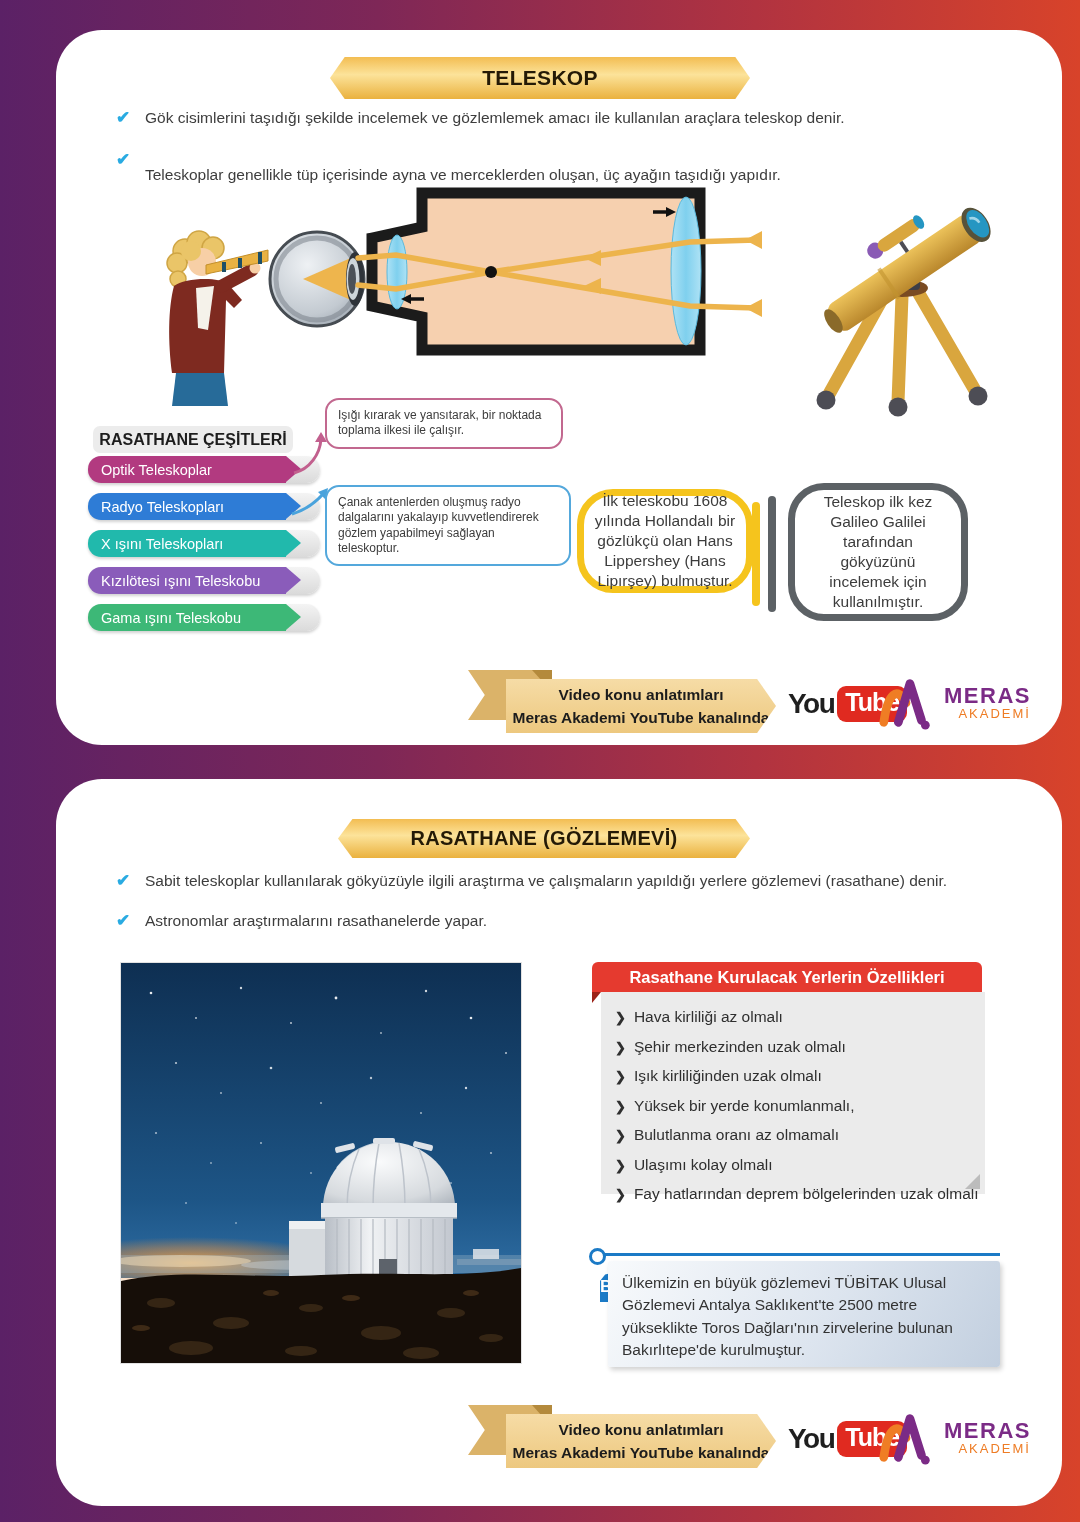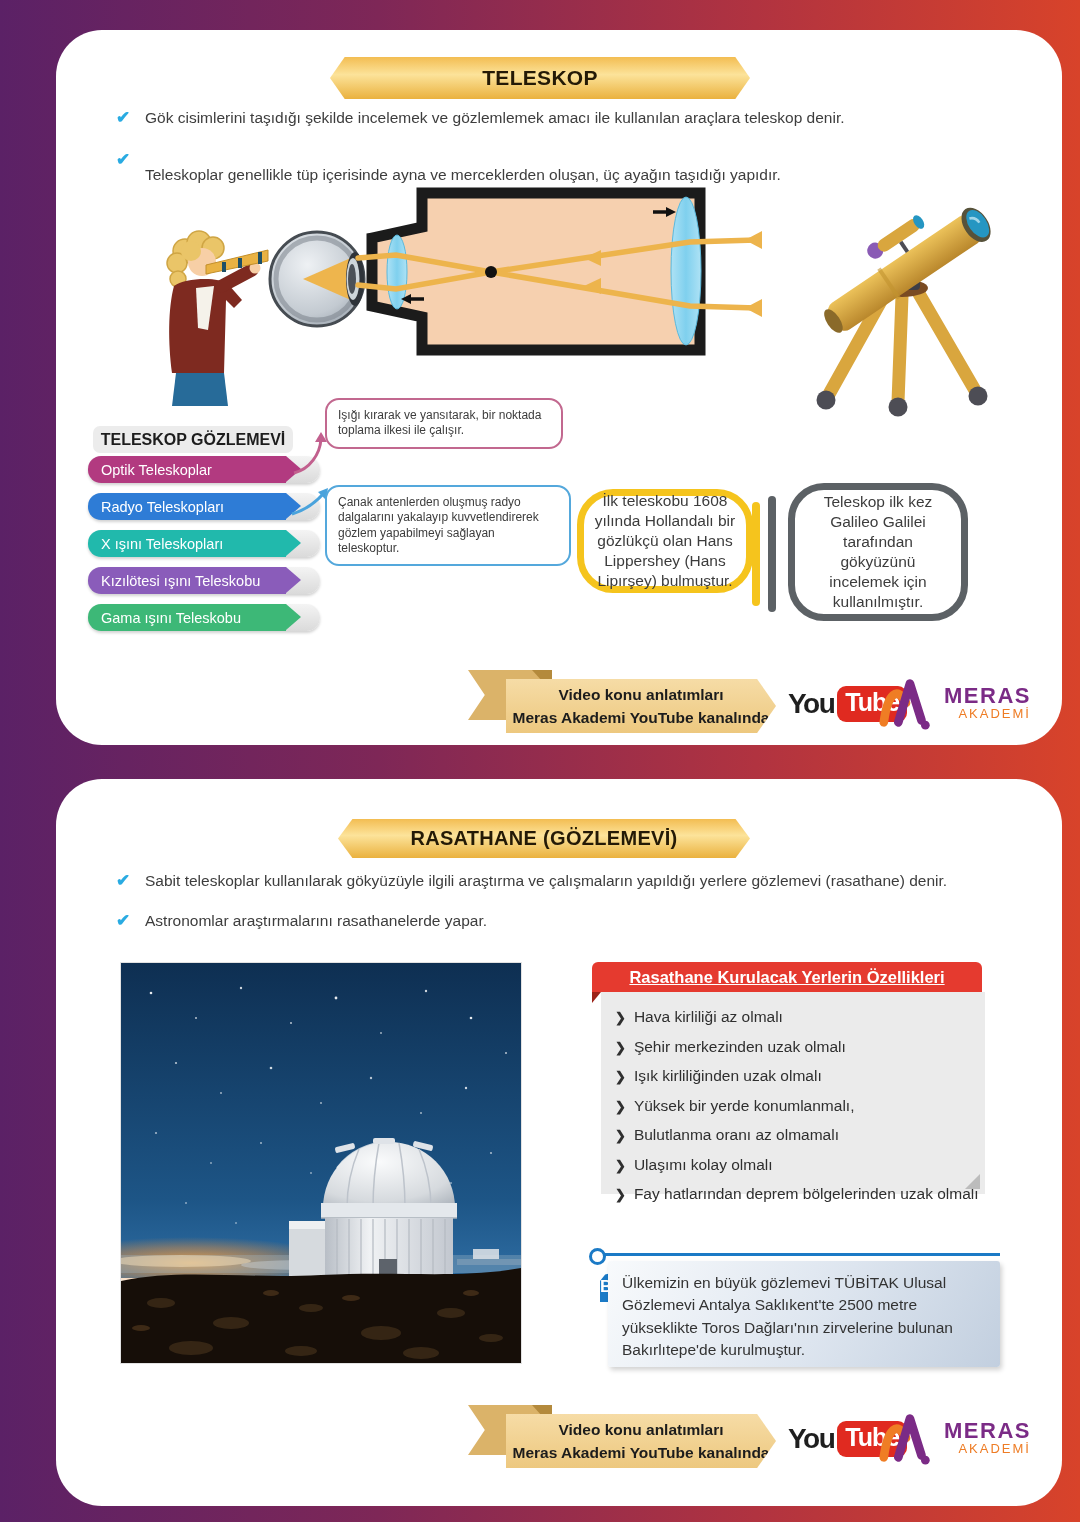--- a/index.html
+++ b/index.html
@@ -70,21 +70,21 @@
   .vb-youtube{position:absolute; left:322px; top:20px; display:flex; align-items:center; gap:3px;}
   .vb-you{font-size:28px; font-weight:bold; color:#1f1f1f; letter-spacing:-1.5px;}
   .vb-tube{background:#e02a20; color:#fff; font-weight:bold; font-size:25px;
     padding:2px 8px 5px; border-radius:9px; letter-spacing:-1px;}
   .vb-meras{position:absolute; left:412px; top:6px; display:flex; align-items:center; gap:8px;}
   .meras-name{font-size:22px; font-weight:bold; color:#7b2b86; letter-spacing:1.5px; line-height:1.05;}
   .meras-sub{font-size:13px; color:#ee7c24; letter-spacing:2px; line-height:1.05;text-align:right;}
 
   .red-header{position:absolute; left:592px; top:962px; width:390px; height:30px;
     background:#e53a2f; border-radius:6px 6px 0 0; color:#fff; font-weight:bold; font-size:16.5px;
-    display:flex; align-items:center; justify-content:center;text-decoration:underline;}
+    display:flex; align-items:center; justify-content:center;}
   .red-fold{position:absolute; left:592px; top:992px; width:0; height:0;
     border-top:11px solid #9c2218; border-right:9px solid transparent;}
   .spec-list{position:absolute; left:601px; top:992px; width:384px; height:202px;
     background:#ebebeb; box-sizing:border-box; padding:11px 14px; font-size:15.5px; color:#2f2f2f;}
   .spec-item{line-height:28.5px; white-space:nowrap;}
   .spec-item .mk{font-weight:bold; margin-right:8px; font-size:13px;}
   .curl{position:absolute; right:5px; bottom:5px; width:0; height:0;
     border-bottom:15px solid #bcbcbc; border-left:15px solid transparent;}
 
   .bk-tab{position:absolute; left:600px; top:1272px; width:172px; height:30px; background:#1b7ac6;
@@ -205,21 +205,21 @@
         <rect x="95" y="93" width="4" height="36" fill="#c1922f" opacity="0.6"></rect>
         <ellipse cx="30" cy="111" rx="6.5" ry="13.5" fill="#8a6a2a"></ellipse>
         <ellipse cx="202" cy="111" rx="12" ry="19" fill="#57523a"></ellipse>
         <ellipse cx="204" cy="111" rx="9" ry="15.5" fill="#2596c2"></ellipse>
         <path d="M 200,102 q 6,2 6,9" stroke="#bfe6f2" stroke-width="2.5" fill="none" opacity="0.8"></path>
       </g>
     </g>
   </svg>
 
   <div class="types-header">
-    <span>TELESKOP GÖZLEMEVİ</span>
+    <span>RASATHANE ÇEŞİTLERİ</span>
   </div>
   <div class="tail" style="top:456px;"></div>
   <div class="pill pill-optik" style="top:456px;">
     <span>Optik Teleskoplar</span>
     </div>
   <div class="tail" style="top:493px;"></div>
   <div class="pill pill-radyo" style="top:493px;">
     <span>Radyo Teleskopları</span>
     </div>
   <div class="tail" style="top:530px;"></div>

